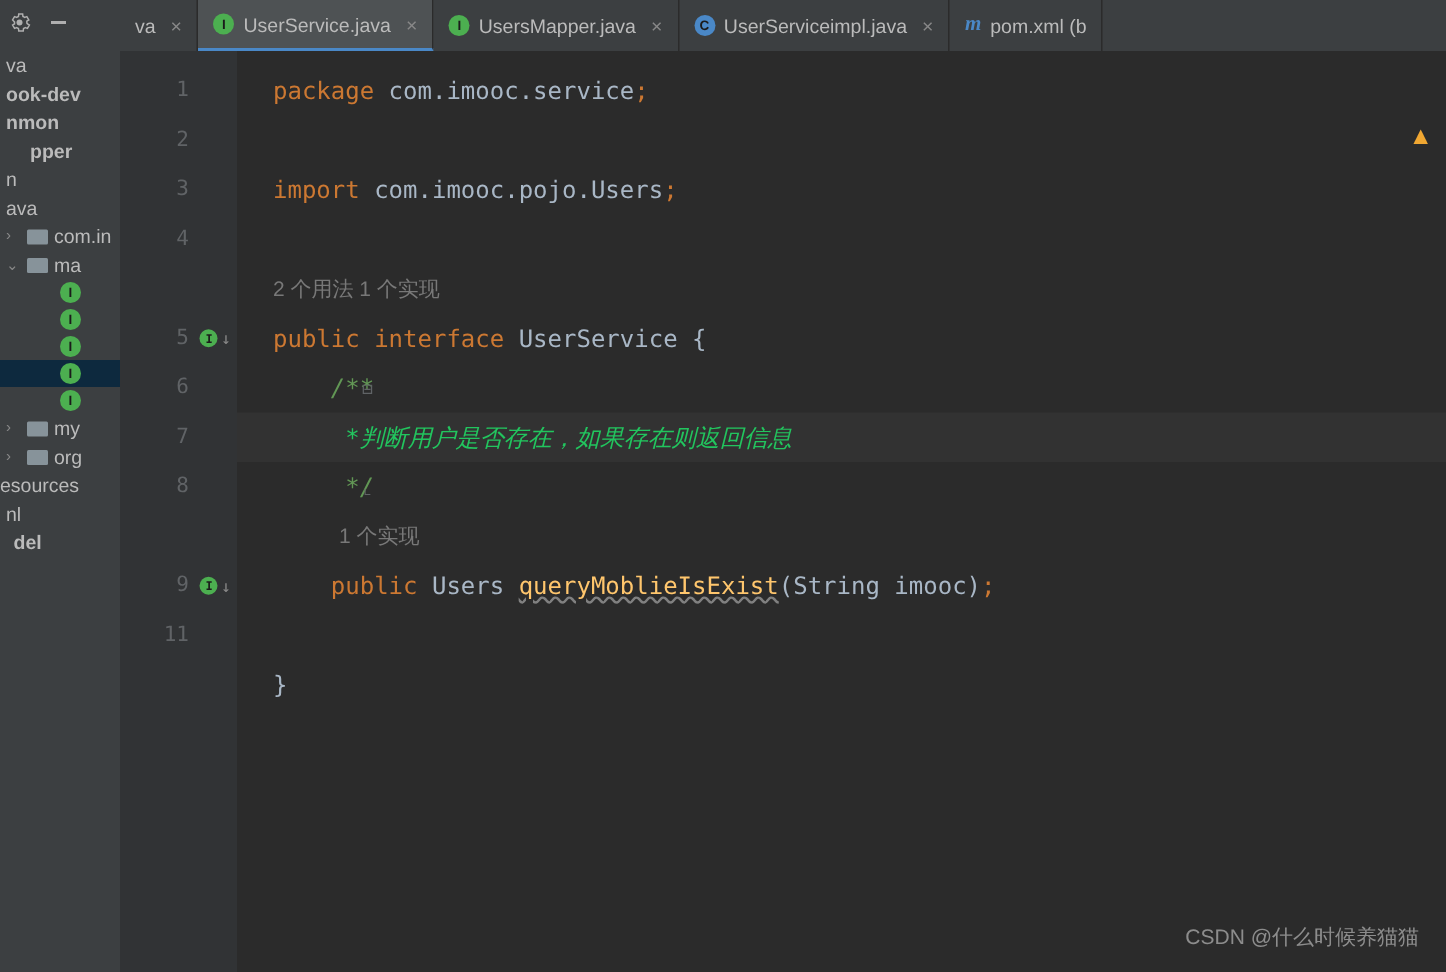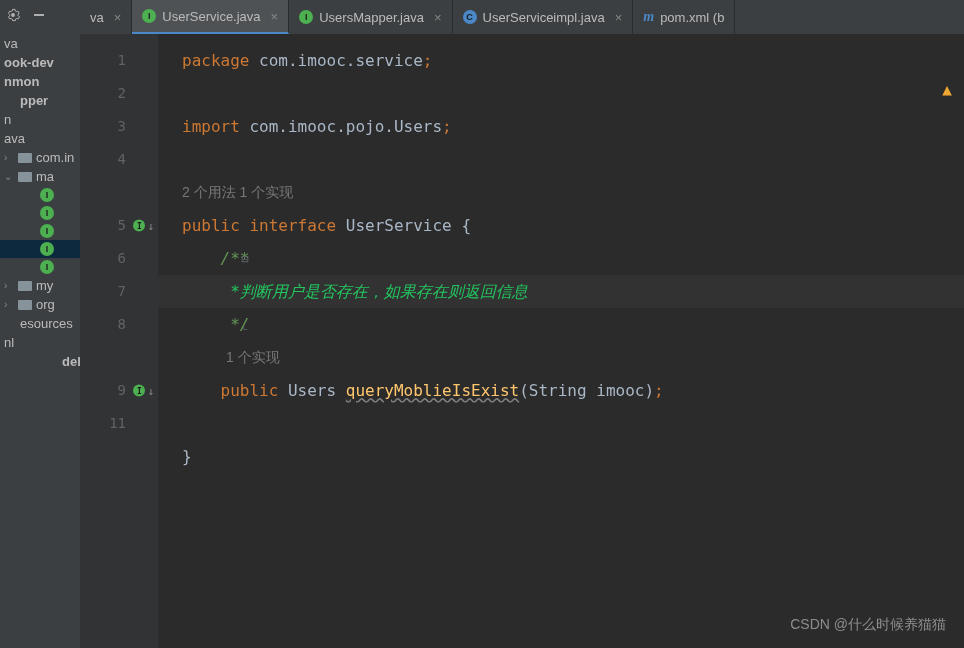--- a/index.html
+++ b/index.html
@@ -114,27 +114,27 @@
       <div class="sidebar-item" style="padding-left: 4px;">
         <span class="chevron">›</span>
         <span class="folder-icon"></span>
         <span>my</span>
       </div>
       <div class="sidebar-item" style="padding-left: 4px;">
         <span class="chevron">›</span>
         <span class="folder-icon"></span>
         <span>org</span>
       </div>
-      <div class="sidebar-item" style="padding-left: 20px;">
+      <div class="sidebar-item" style="padding-left: 0;">
         <span>esources</span>
       </div>
       <div class="sidebar-item" style="padding-left: 4px;">
         <span>nl</span>
       </div>
-      <div class="sidebar-item" style="padding-left: 20px; margin-left: 42px;">
+      <div class="sidebar-item" style="padding-left: 9px;">
         <span style="font-weight: bold;">del</span>
       </div>
     </div>
 </div>
 
 <div class="main">
   <div class="tabs" id="tabs">
       <div class="tab">
         <span>va</span>
         <span class="tab-close">×</span>

